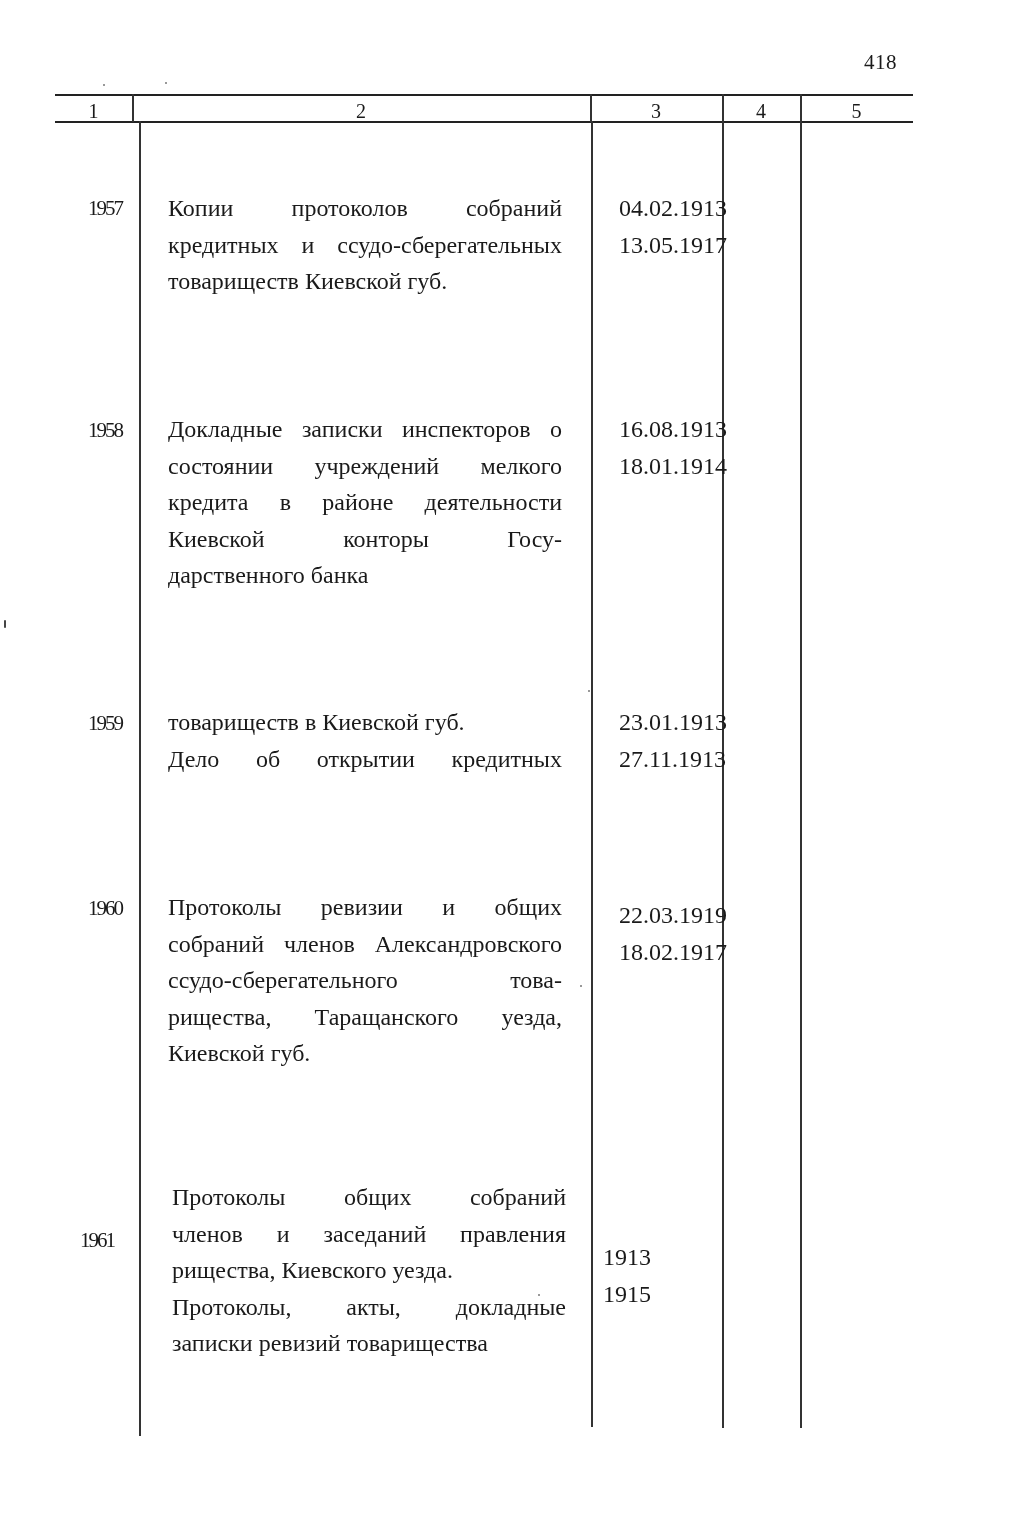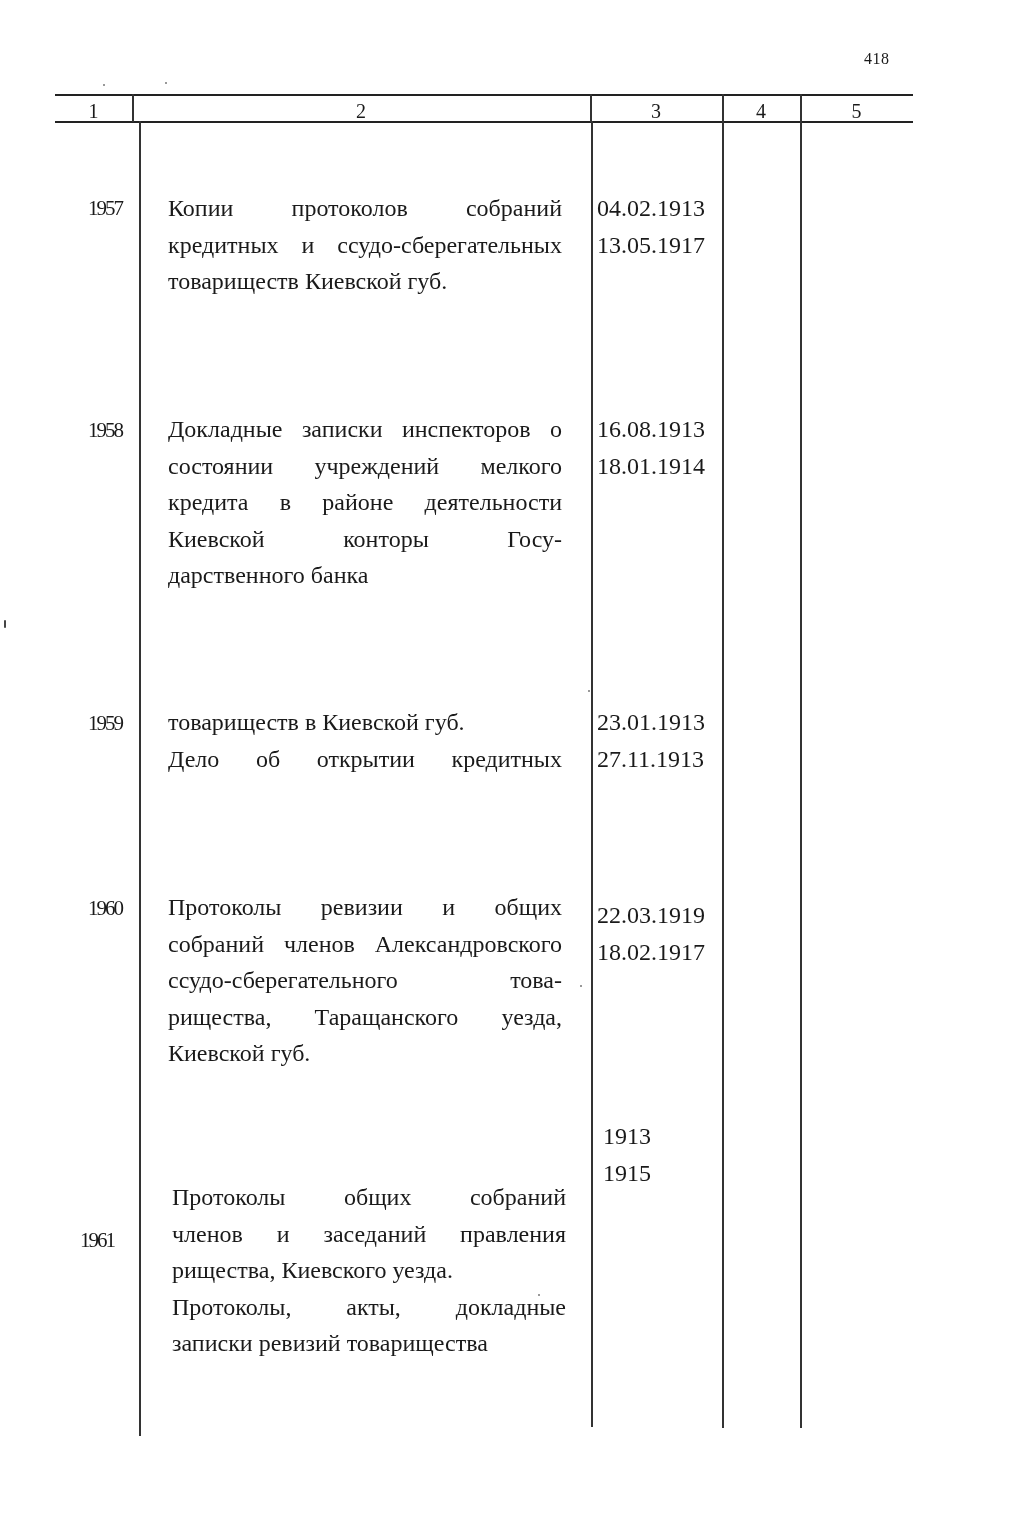--- a/index.html
+++ b/index.html
@@ -12,21 +12,21 @@
       height: 1532px;
       position: relative;
       overflow: hidden;
       font-family: "Liberation Serif", "DejaVu Serif", serif;
       color: #1a1a1a;
     }
     .page-number {
       position: absolute;
       top: 50px;
       left: 864px;
-      font-size: 16px;
+      font-size: 21px;
       letter-spacing: 0.5px;
     }
     .hline {
       position: absolute;
       height: 2px;
       background: #222;
     }
     .vline {
       position: absolute;
       width: 1.5px;
@@ -57,21 +57,21 @@
       display: block;
       white-space: nowrap;
     }
     .desc-line.justify {
       text-align: justify;
       text-align-last: justify;
       white-space: normal;
     }
     .entry-dates {
       position: absolute;
-      left: 597px;
+      left: 619px;
       width: 125px;
       font-size: 24px;
       line-height: 36.5px;
     }
     .date-line {
       display: block;
       white-space: nowrap;
     }
     .speck {
       position: absolute;
@@ -159,21 +159,21 @@
 
 <div>
   <div class="entry-num" style="top:1228px;text-align:center;">1961</div>
   <div class="entry-desc" style="top:1179px; left:172px;">
     <span class="desc-line justify">Протоколы общих собраний</span>
     <span class="desc-line justify">членов и заседаний правления</span>
     <span class="desc-line">рищества, Киевского уезда.</span>
     <span class="desc-line justify">Протоколы, акты, докладные</span>
     <span class="desc-line">записки ревизий товарищества</span>
   </div>
-  <div class="entry-dates" style="top:1118px; left:603px;">
+  <div class="entry-dates" style="top:1239px; left:603px;">
     <span class="date-line">1913</span>
     <span class="date-line">1915</span>
   </div>
 </div>
 
 <div class="speck" style="top:84px; left:103px;"></div>
 <div class="speck" style="top:82px; left:165px;"></div>
 <div class="speck" style="top:690px; left:588px;"></div>
 <div class="speck" style="top:985px; left:580px;"></div>
 <div class="speck" style="top:1294px; left:538px;"></div>

